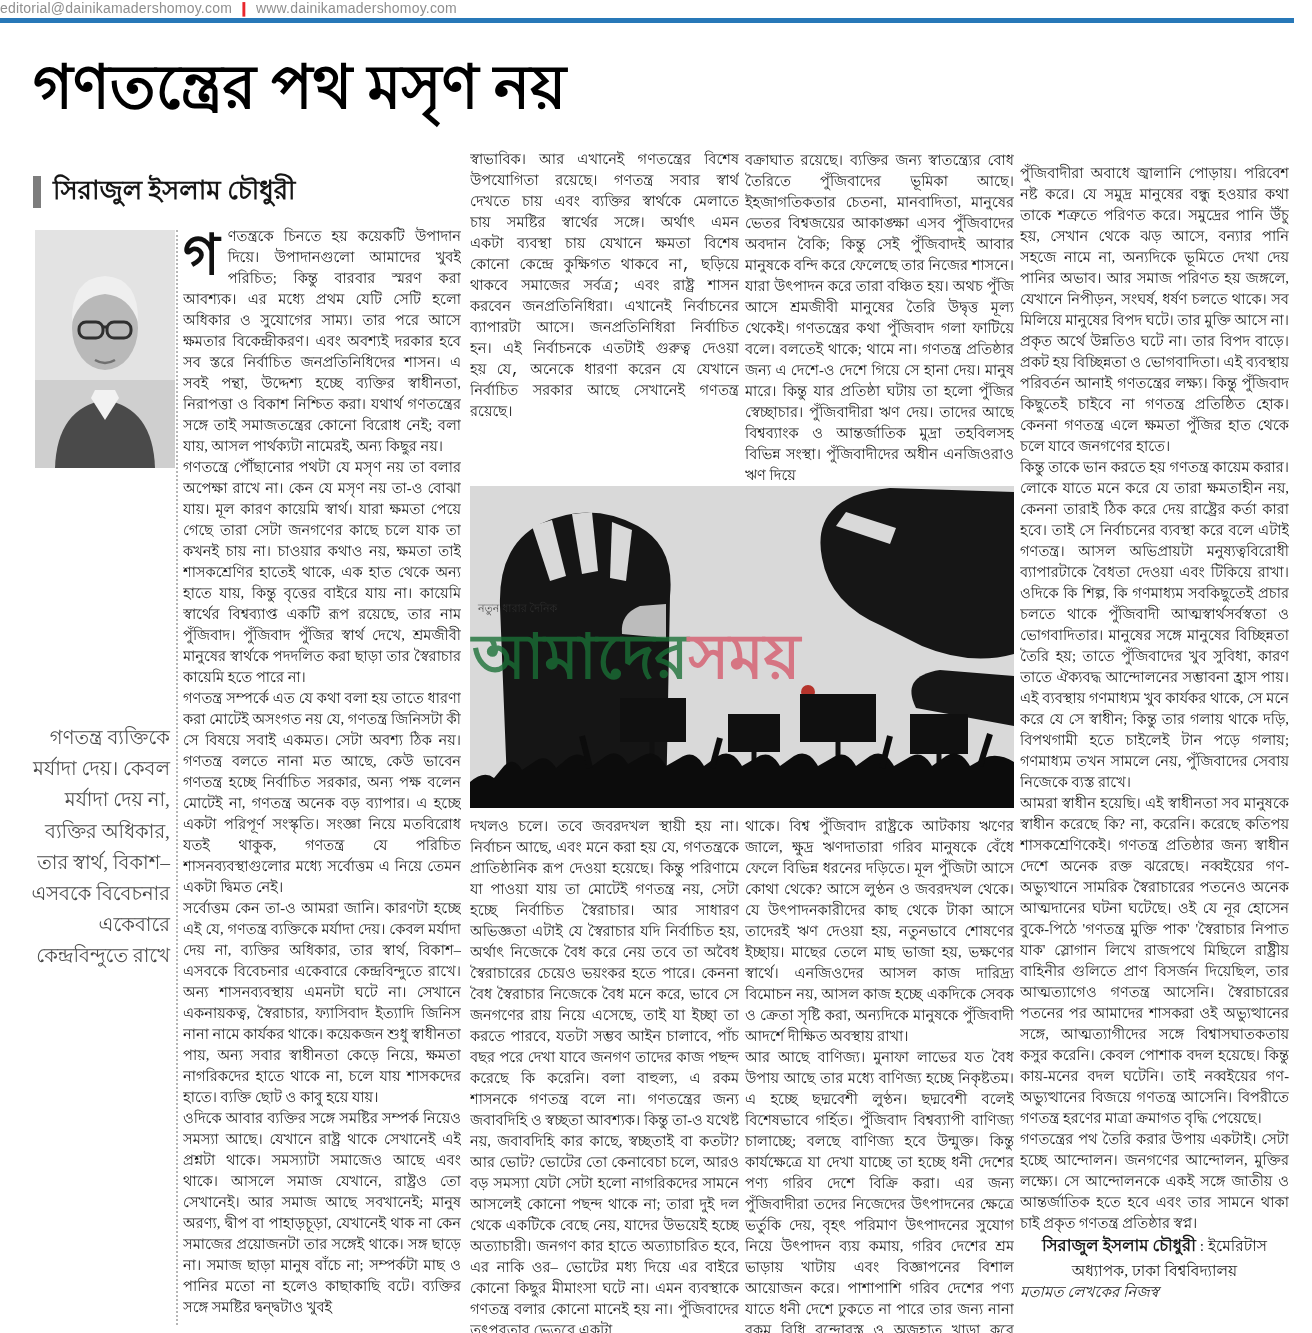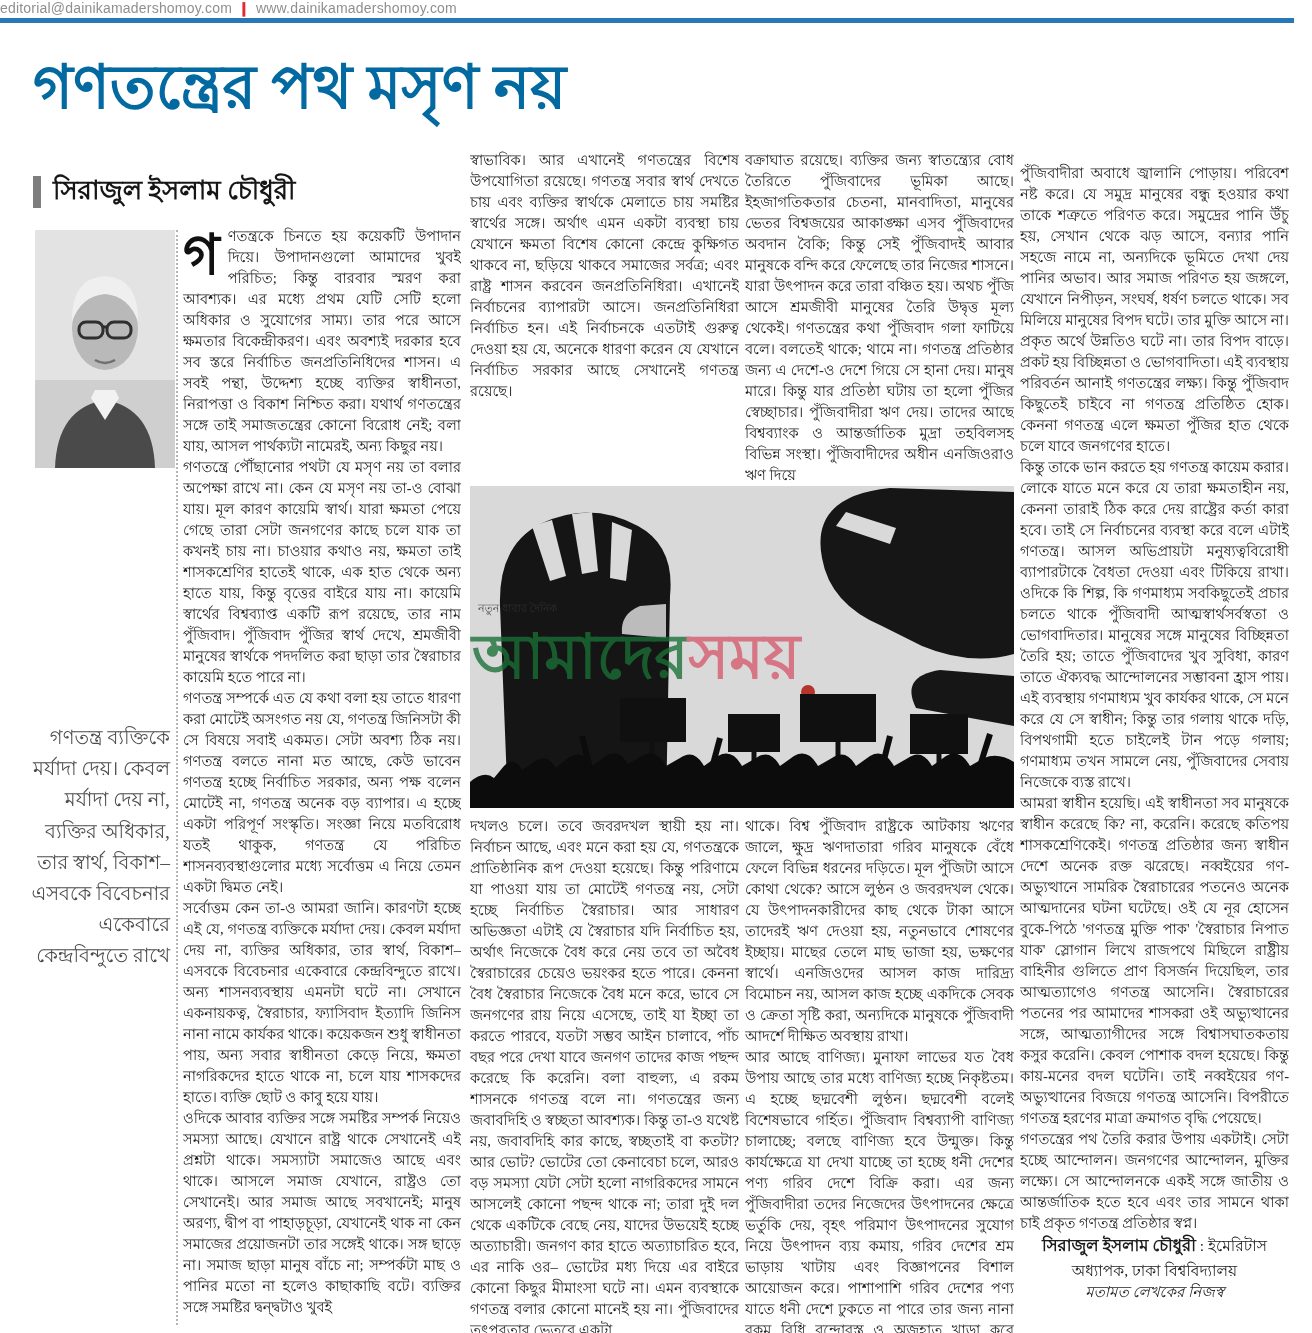--- a/index.html
+++ b/index.html
@@ -9,58 +9,58 @@
 
   
   .topbar { top:0; left:0; width:1292px; text-align:left; font-size:14px;
             color:#8f8f8f; font-family:"Liberation Sans",sans-serif; letter-spacing:.2px;
             white-space:nowrap; overflow:hidden; height:17px; }
   .topbar .sep { color:#e8262d; font-weight:bold; padding:0 6px; }
   .bluerule { top:18px; left:0; width:1294px; height:5px; background:#2878b8; }
 
   
   .headline { top:50px; left:33px; width:980px; font-size:61px; font-weight:bold;
-              color:#0369a1; line-height:1.25; letter-spacing:0; }
+              color:#000000; line-height:1.25; letter-spacing:0; }
   .byline-wrap { top:170px; left:33px; display:flex; align-items:center; gap:12px; }
   .byline-bar { width:8px; height:32px; background:#7d7d7d; }
   .byline { font-size:26px; font-weight:bold; color:#161616; }
 
   
   .photo { top:230px; left:35px; width:140px; height:238px; background:#dcdcdc; }
 
   
   .dotrule { top:230px; left:176px; height:1095px; width:0;
              border-left:2px dotted #b5b5b5; }
 
   
   .pullquote { top:722px; left:14px; width:156px; text-align:right;
                font-size:19.5px; line-height:1.6; color:#4c4c4c; }
 
   
   .col { text-align:justify; font-size:14.6px; line-height:1.44; color:#1c1c1c;
          overflow:hidden; }
   .col p { margin:0; }
   .colA { top:226px; left:183px; width:278px; height:1107px; }
-  .colBtop { top:150px; left:470px; width:269px; height:342px; }
+  .colBtop { top:150px; left:470px; width:269px; height:342px;font-family:Liberation Mono, monospace; }
   .colCtop { top:150px; left:745px; width:269px; height:342px; }
   .colBbot { top:816px; left:470px; width:269px; height:517px; }
   .colCbot { top:816px; left:745px; width:269px; height:517px; }
   .colD   { top:150px; left:1020px; width:269px; height:1183px;margin-top:13px; }
 
   .dropcap { float:left; font-size:56px; line-height:.9; font-weight:bold;
              padding:4px 8px 0 0; color:#111; }
 
   
   .artimg { top:486px; left:470px; width:544px; height:322px; }
 
   
   .credit { margin-top:20px; font-size:15.5px; line-height:1.5; text-align:center; }
   .credit b { font-size:16.5px; }
   .disclaimer { margin-top:26px; font-style:italic; font-size:15px; color:#222;
-                text-align:center; }
+                text-align:left; }
 </style>
 </head>
 <body>
 
 <div class="abs topbar">
   <span>editorial@dainikamadershomoy.com</span><span class="sep">❙</span><span>www.dainikamadershomoy.com</span>
 </div>
 <div class="abs bluerule"></div>
 
 <h1 class="abs headline">গণতন্ত্রের পথ মসৃণ নয়</h1>

